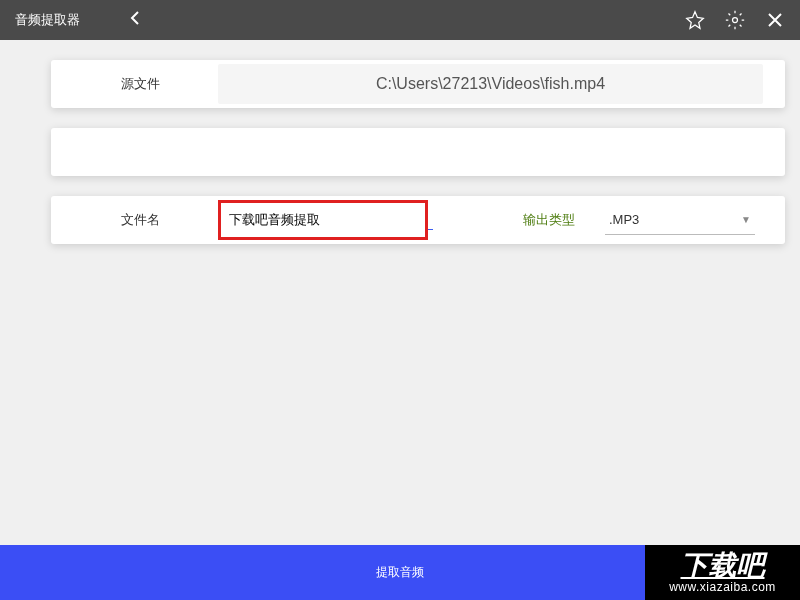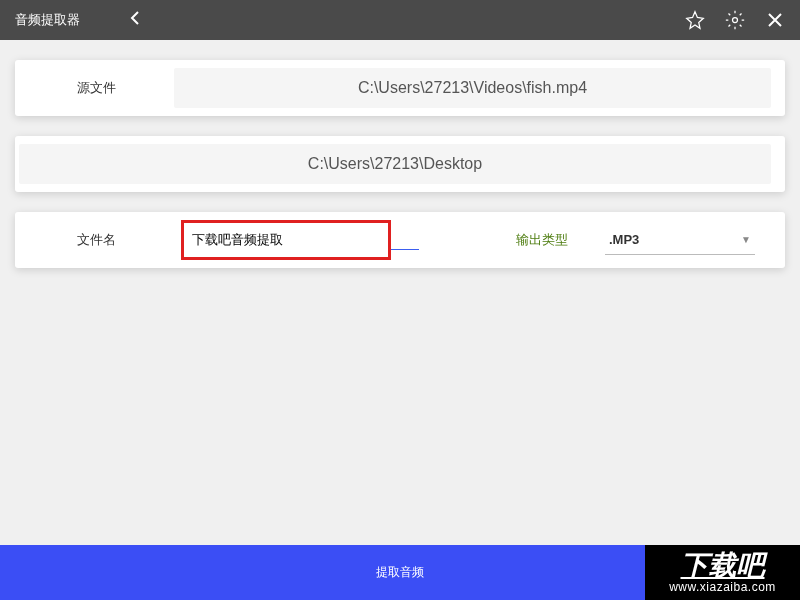--- a/index.html
+++ b/index.html
@@ -46,22 +46,23 @@
     .content {
       padding: 20px 15px 0 15px;
     }
     .card {
       background: #fff;
       border-radius: 3px;
       box-shadow: 0 2px 8px rgba(0,0,0,0.15);
       margin-bottom: 20px;
       display: flex;
       align-items: center;
-      height: 56px;
-      padding: 4px;
+      height: 48px;
+      padding: 12px;
+      margin-left: 36px;
     }
     .card .label {
       width: 155px;
       text-align: center;
       font-size: 13px;
       color: #333;
     }
     .card .path {
       flex: 1;
       background: #f5f5f5;
@@ -70,21 +71,20 @@
       border-radius: 2px;
       display: flex;
       align-items: center;
       justify-content: center;
       font-size: 16px;
       color: #555;
       cursor: pointer;
     }
     .card.row3 {
       padding-right: 30px;
-      gap: 7px;
     }
     .card.row3 .filename-wrap {
       display: flex;
       align-items: center;
       flex: 1;
     }
     .highlight-box {
       border: 3px solid #e02020;
       padding: 4px 8px;
       width: 210px;
@@ -118,21 +118,20 @@
       width: 150px;
       border-bottom: 1px solid #bbb;
       display: flex;
       align-items: center;
       justify-content: space-between;
       height: 30px;
       font-size: 13px;
       color: #333;
       cursor: pointer;
       padding: 0 4px;
-      font-weight: bold;
     }
     .select-wrap .arrow {
       font-size: 10px;
       color: #888;
     }
     .extract-btn {
       position: absolute;
       bottom: 0;
       left: 0;
       right: 0;
@@ -202,21 +201,20 @@
   </span>
 </div>
 
 <div class="content">
   <div class="card">
     <div class="label">源文件</div>
     <div class="path">C:\Users\27213\Videos\fish.mp4</div>
   </div>
 
   <div class="card">
-    <div class="path">C:\Users\27213\Desktop</div>
   </div>
 
   <div class="card row3">
     <div class="label">文件名</div>
     <div class="filename-wrap">
       <div class="highlight-box">
         <input class="filename-input" value="下载吧音频提取" style="">
       </div>
       <div class="filename-underline"></div>
     </div>

